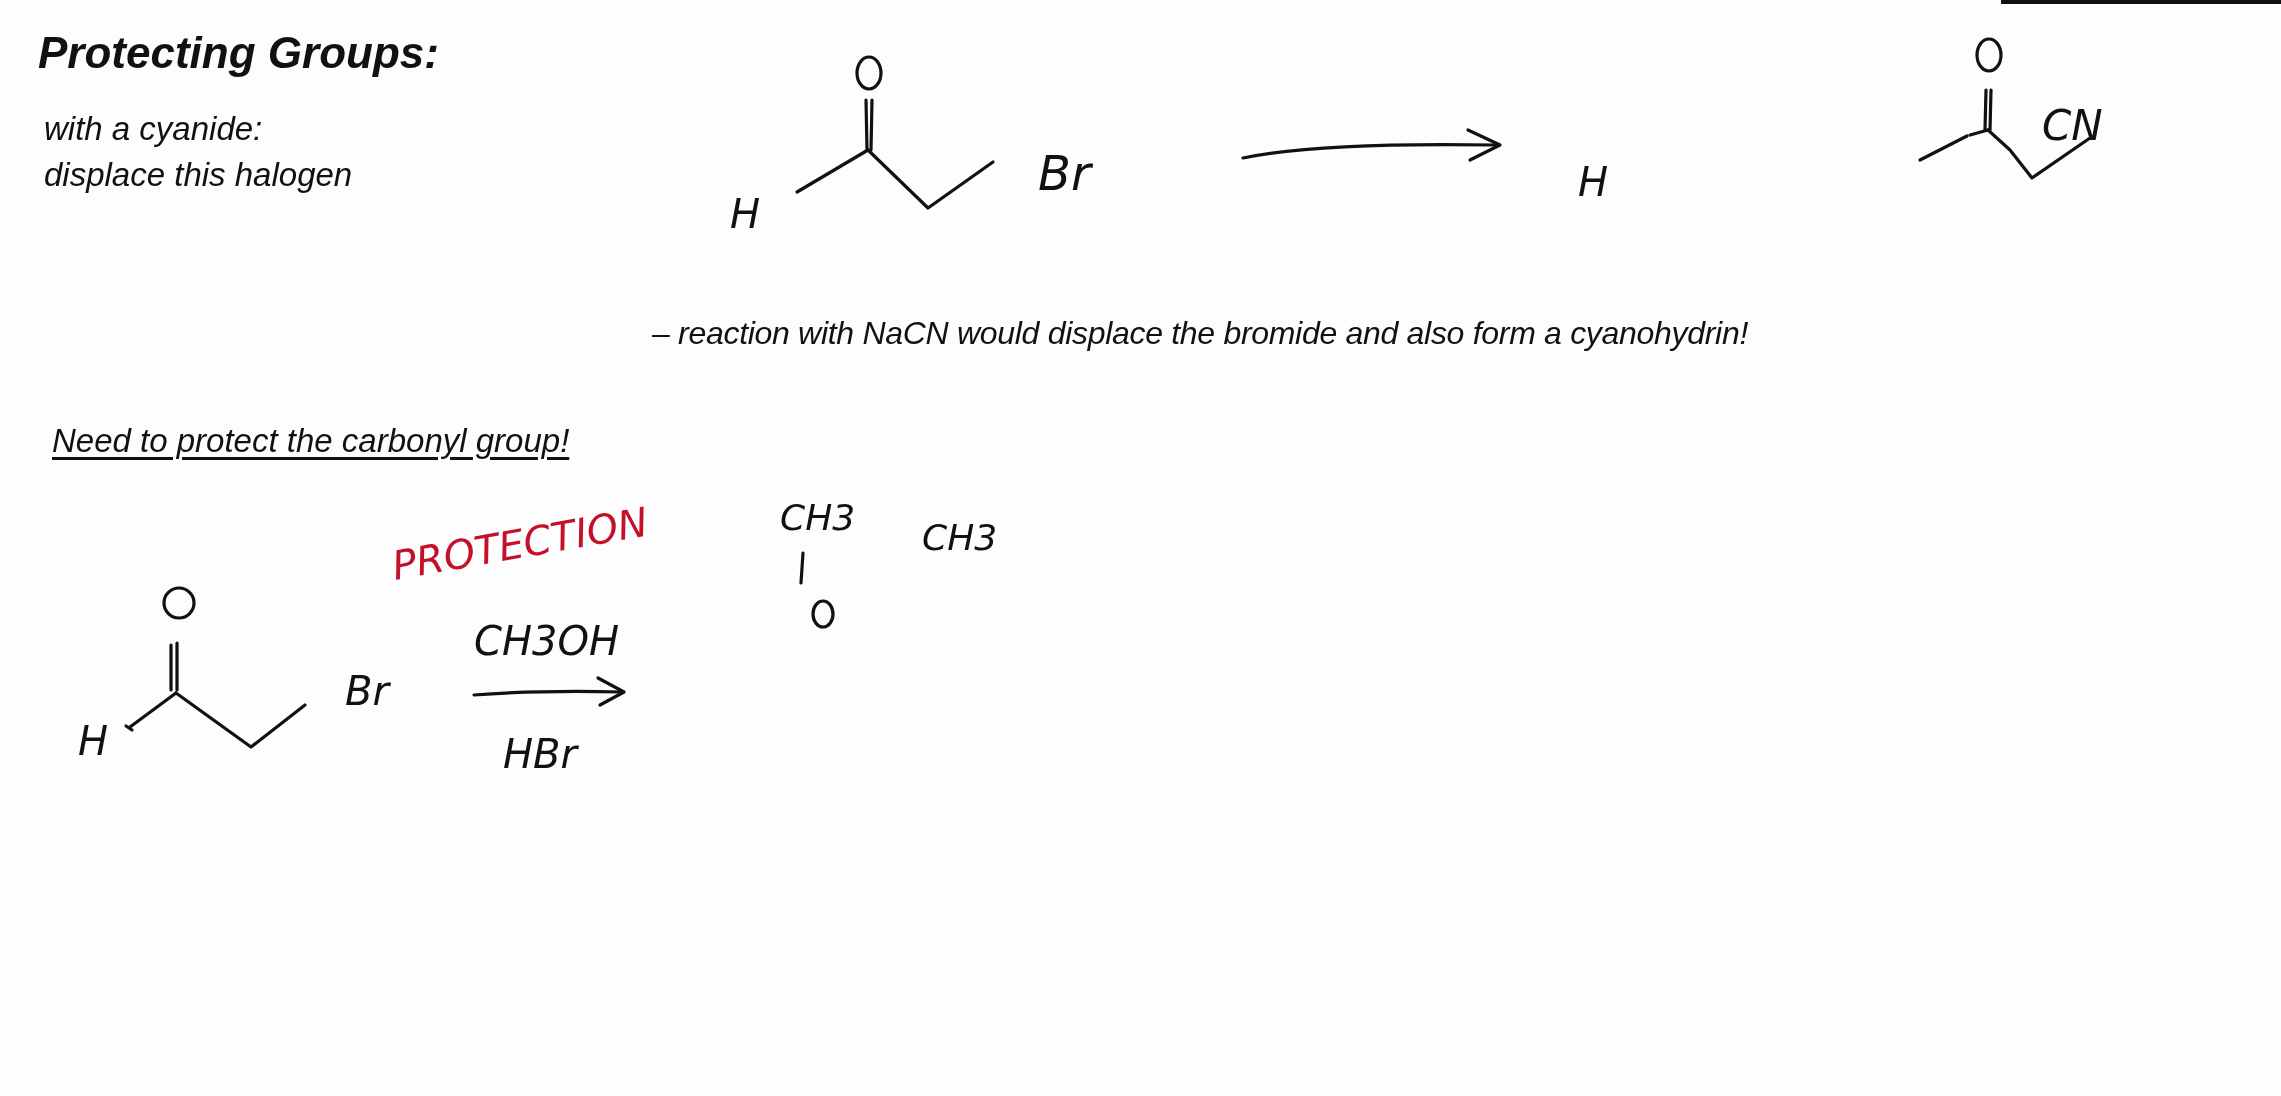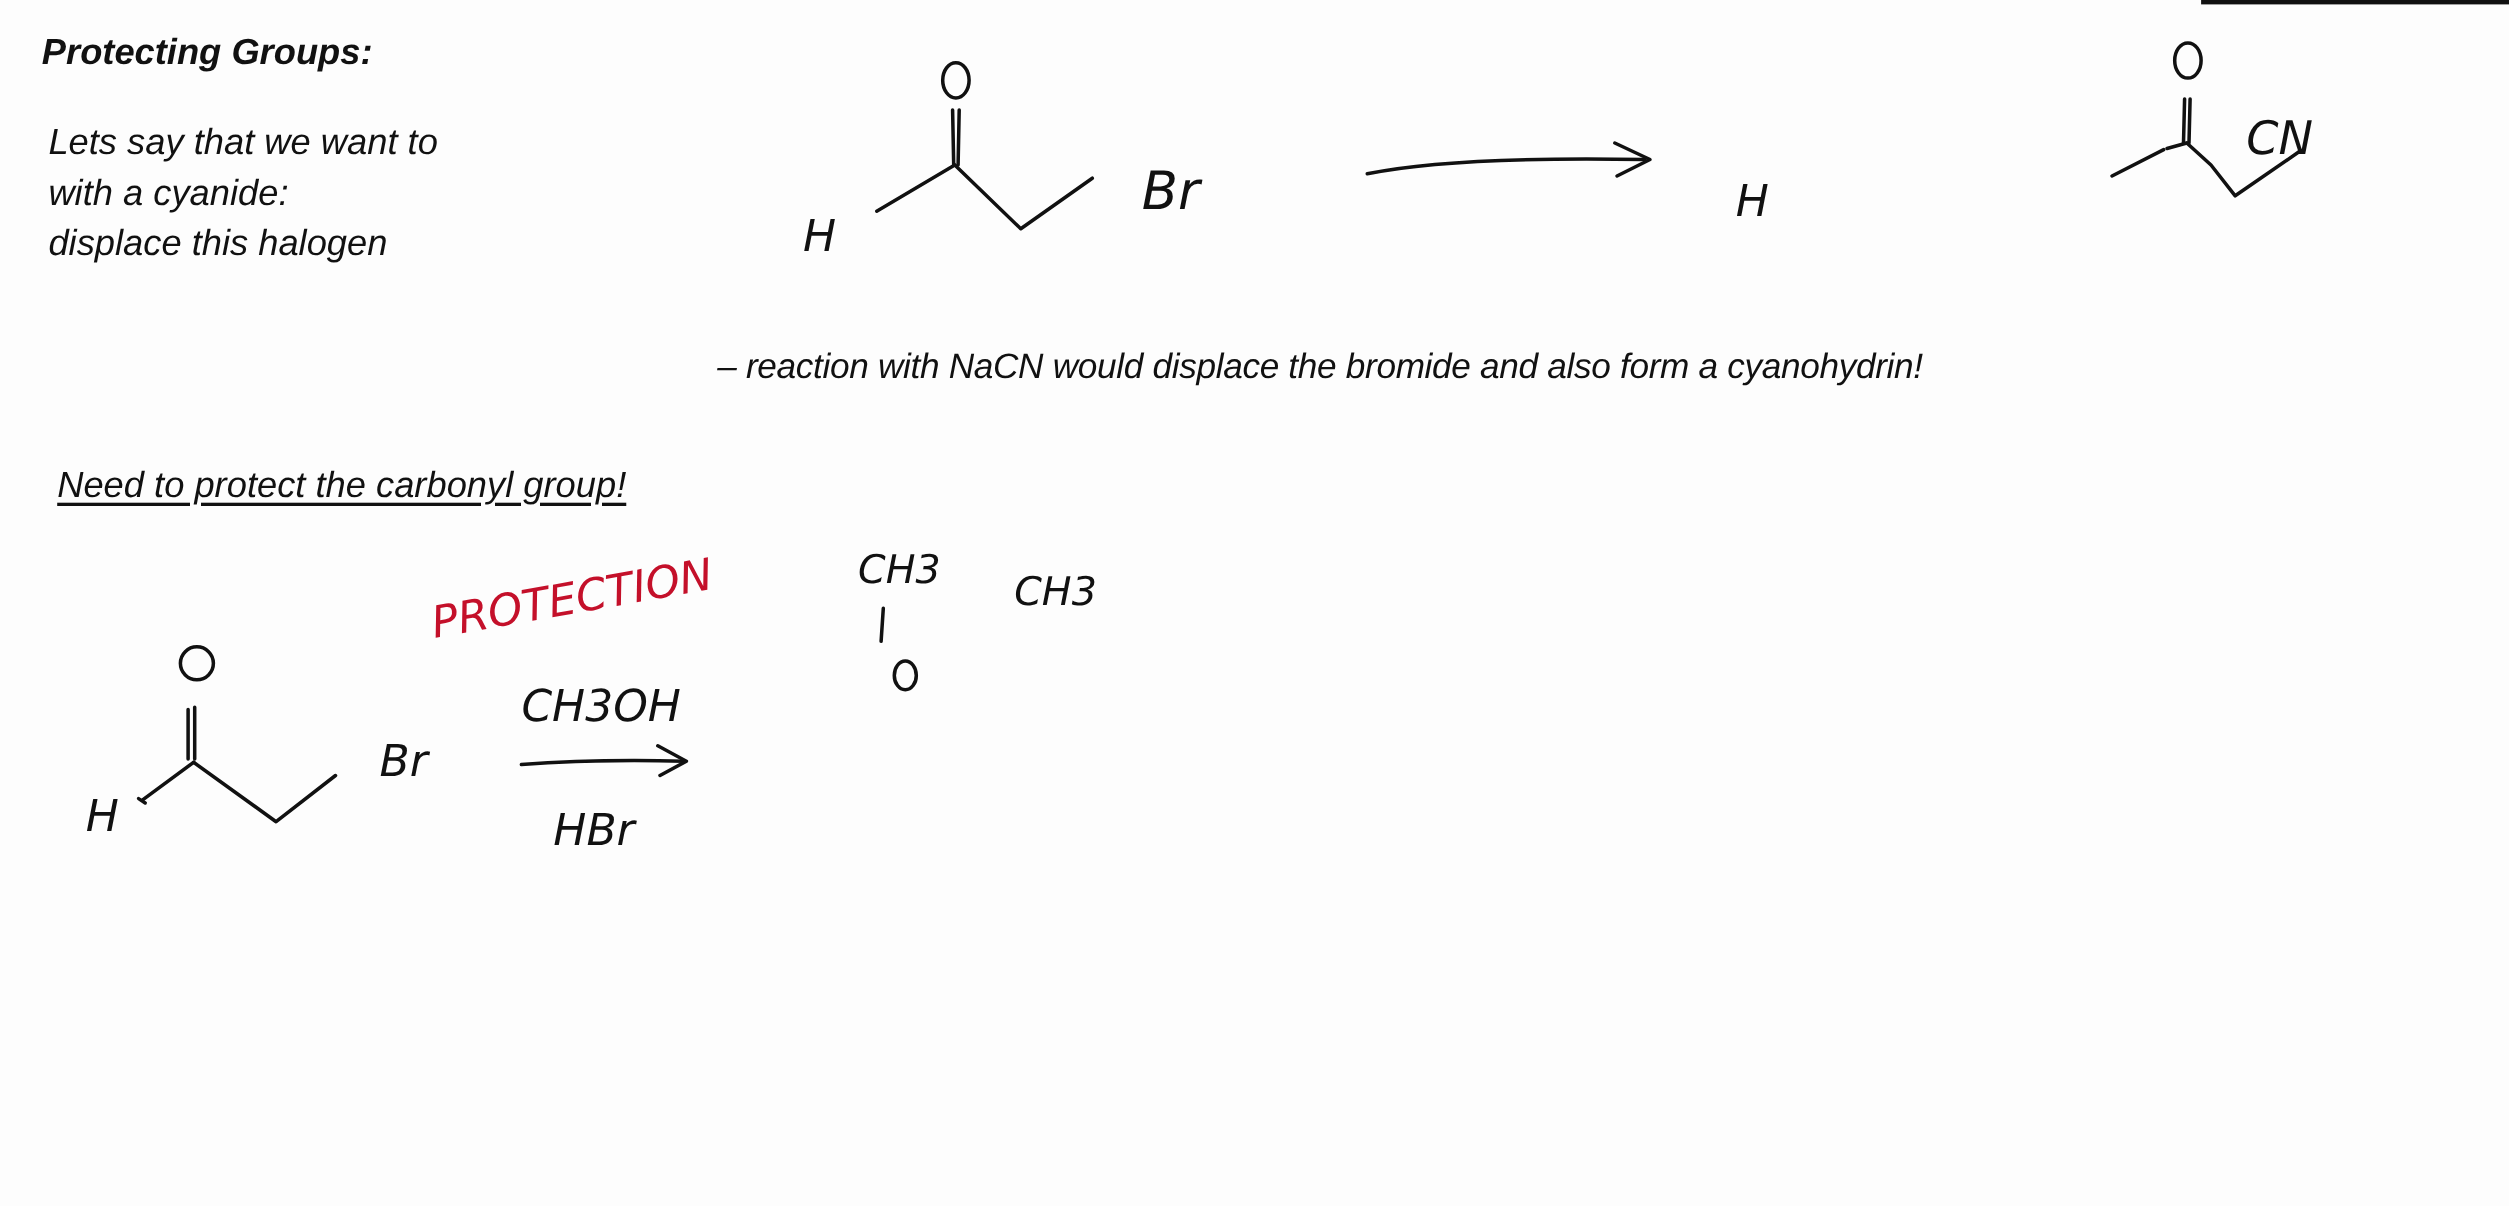--- a/index.html
+++ b/index.html
@@ -1,35 +1,34 @@
 <!DOCTYPE html>
 <html><head>
 <meta charset="utf-8">
 <style>
   html, body { margin:0; padding:0; background:#fdfdfd; }
   body { width:2281px; height:1096px; position:relative; overflow:hidden; font-family:"Liberation Sans", sans-serif; color:#111; }
   .topbar { position:absolute; left:2001px; top:0; width:280px; height:4px; background:#111; }
-  .title { position:absolute; left:38px; top:28px; font-size:33px; font-weight:bold; font-style:italic; }
+  .title { position:absolute; left:38px; top:28px; font-size:44px; font-weight:bold; font-style:italic; }
   .intro { position:absolute; left:44px; top:106px; font-size:33px; font-style:italic; line-height:46px; }
   .note { position:absolute; left:652px; top:302px; font-size:32px; font-style:italic; letter-spacing:-0.3px;margin-top:13px; }
   .protect { position:absolute; left:52px; top:422px; font-size:33px; font-style:italic; text-decoration:underline; text-underline-offset:5px; }
   svg.board { position:absolute; left:0; top:0; }
   .ink { fill:none; stroke:#111; stroke-width:3.2; stroke-linecap:round; stroke-linejoin:round; }
   .hw { font-family:"DejaVu Sans", sans-serif; fill:#111; font-style:italic; }
   .hw-red { font-family:"DejaVu Sans", sans-serif; fill:#c4102a; font-style:italic; }
 </style>
 </head>
 <body>
 
 <div class="topbar"></div>
 
 <div class="title">Protecting Groups:</div>
 
 <div class="intro">
-  <div>Lets say that we want to</div>
   <div>with a cyanide:</div>
   <div>displace this halogen</div>
 </div>
 
 <div class="note">– reaction with NaCN would displace the bromide and also form a cyanohydrin!</div>
 
 <div class="protect">Need to protect the carbonyl group!</div>
 
 <svg class="board" width="2281" height="1096" viewBox="0 0 2281 1096">
 

